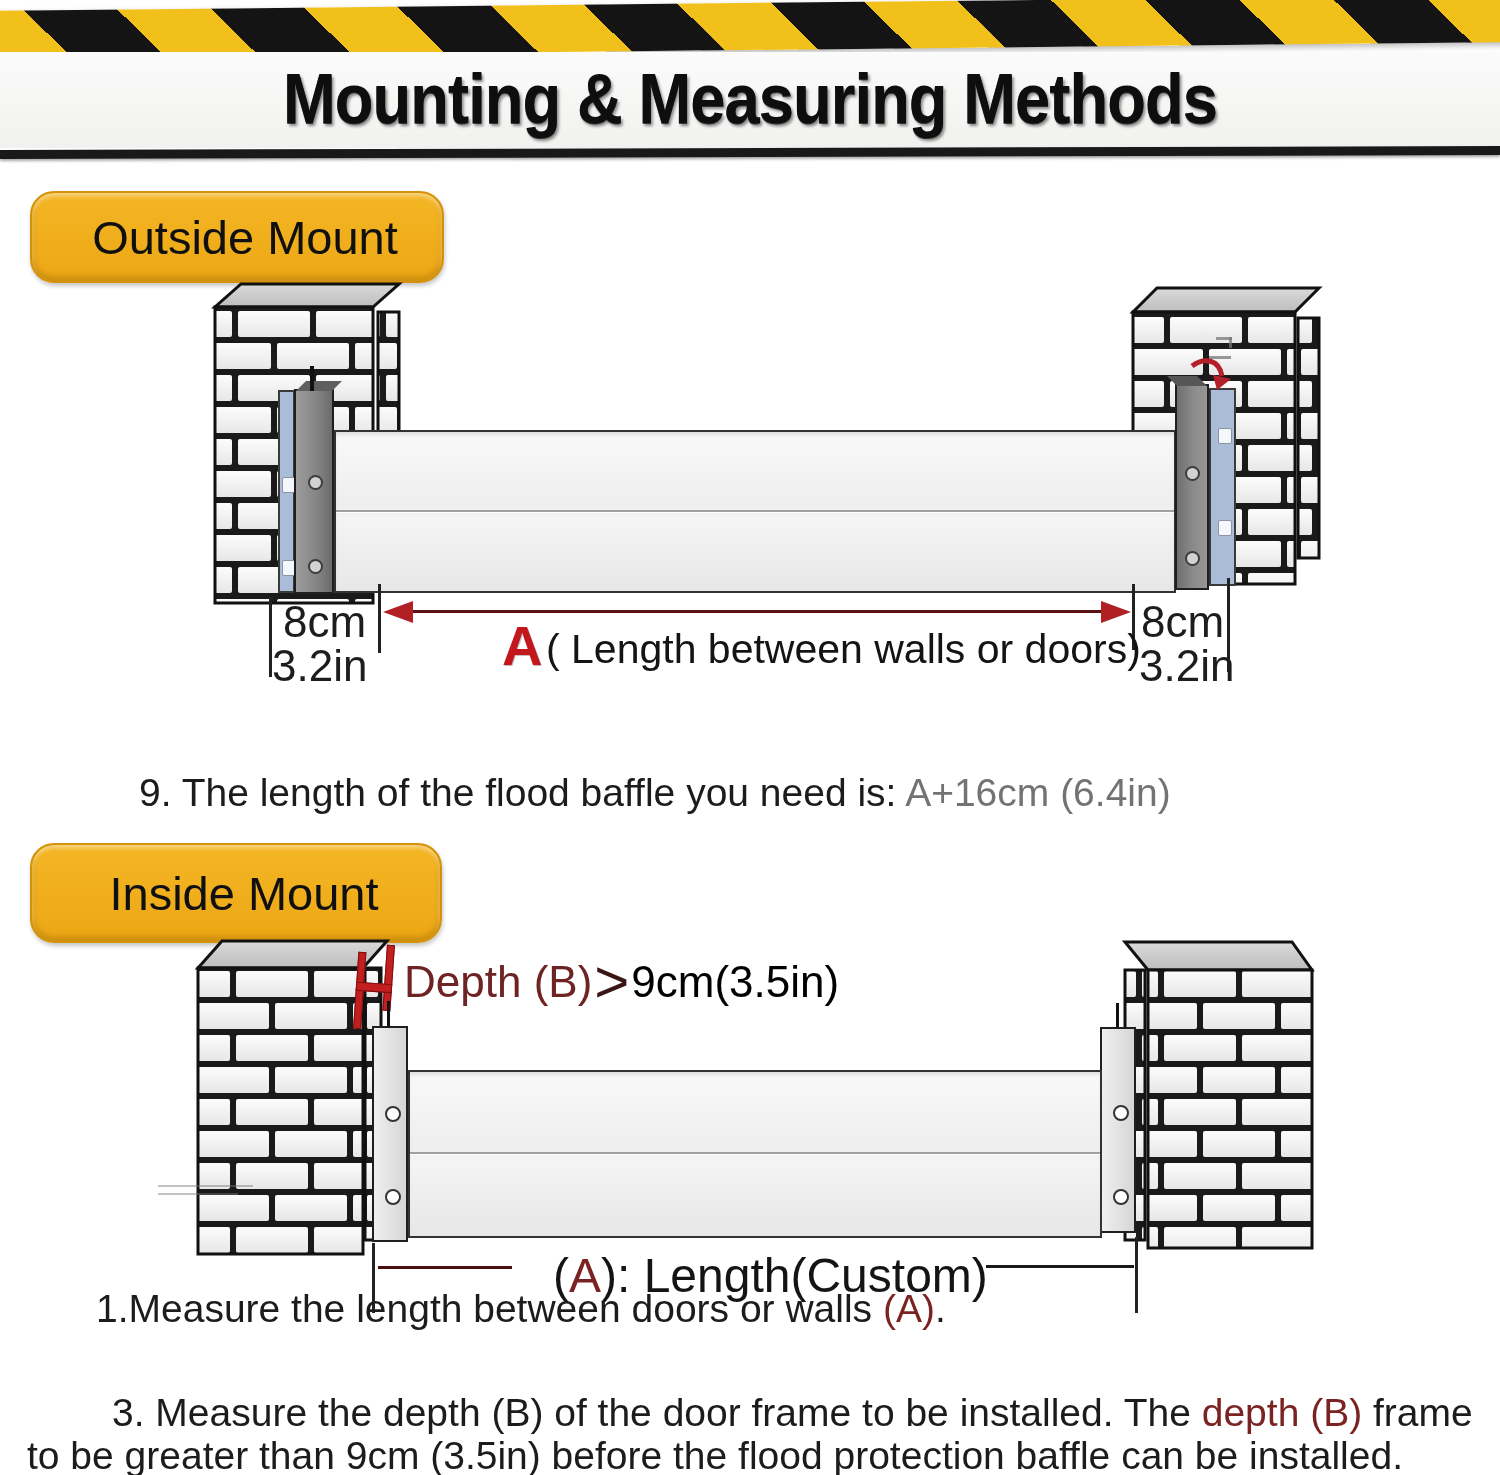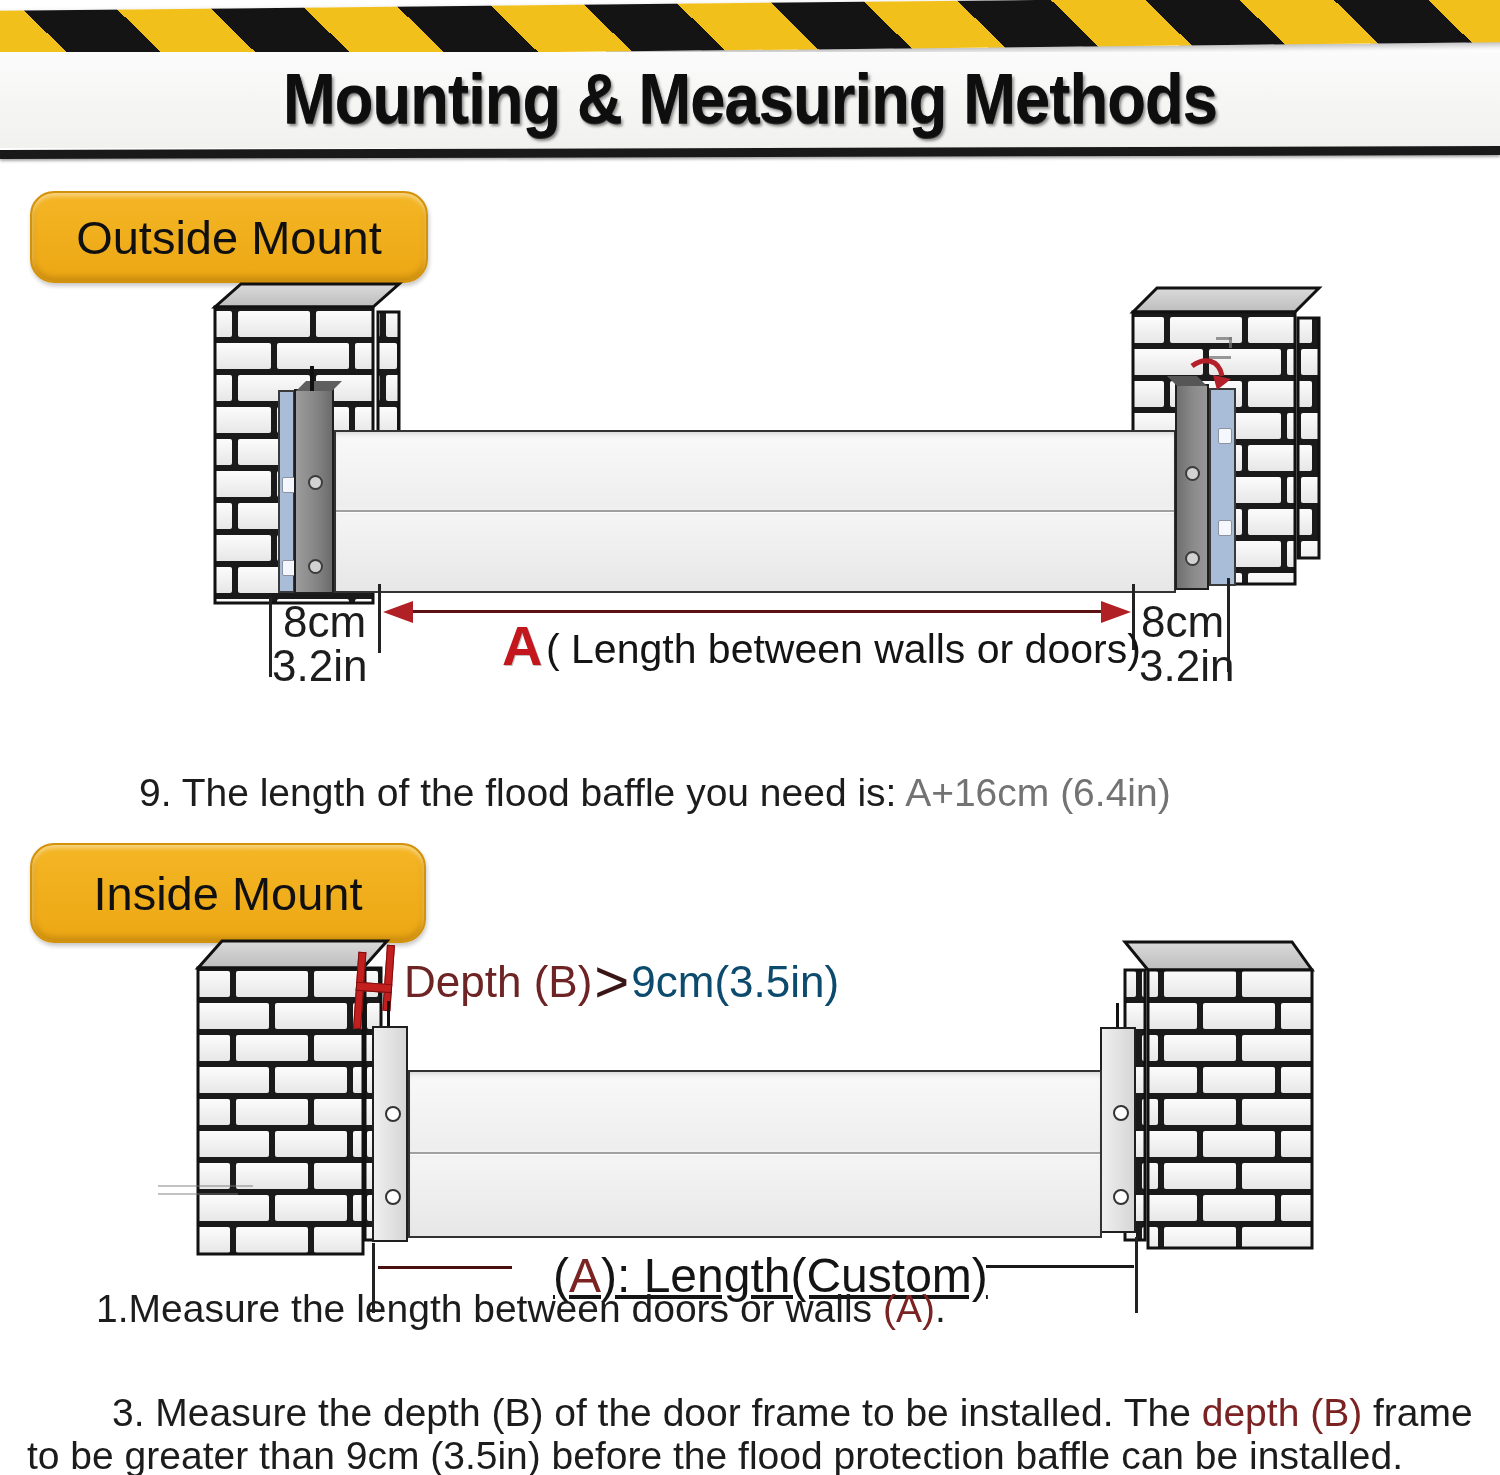--- a/index.html
+++ b/index.html
@@ -17,21 +17,21 @@
     font-size:66px;font-weight:700;letter-spacing:-1px;color:#0e0e0e;
     transform:scaleX(.96) scaleY(1.08);
     text-shadow:2px 3px 3px rgba(0,0,0,.45),0 1px 0 #555,-1px -1px 0 #f8f8f8;}
   .title-divider{left:0;top:148px;width:1500px;height:9px;background:#191919;
     transform:rotate(-0.15deg);box-shadow:0 2px 3px rgba(0,0,0,.35);}
 
   
   .badge{background:linear-gradient(180deg,#F4B625,#EDA714);border:2px solid #D4920A;
     border-radius:24px;color:#101010;font-size:47px;
     display:flex;align-items:center;justify-content:center;
-    box-shadow:inset 0 3px 4px rgba(255,255,255,.45),inset 0 -4px 6px rgba(130,85,0,.35),1px 3px 4px rgba(0,0,0,.22);}
+    box-shadow:inset 0 3px 4px rgba(255,255,255,.45),inset 0 -4px 6px rgba(130,85,0,.35),1px 3px 4px rgba(0,0,0,.22);padding-left:16px;}
   .badge-outside{left:30px;top:191px;width:394px;height:88px;}
   .badge-inside{left:30px;top:843px;width:392px;height:96px;align-items:center;}
 
   
   .pillar{overflow:visible;}
 
   
   .blue-strip{background:#A9BCD8;border:2px solid #3a3a3a;box-sizing:border-box;}
   .strip-hole{position:absolute;width:12px;height:14px;background:#f4f7fb;border:1px solid #8b93a3;border-radius:2px;}
   .channel{box-sizing:border-box;border:2px solid #1f1f1f;}
@@ -60,22 +60,22 @@
   .arrowhead.right{border-left:30px solid #B02025;}
   .dim-text{font-size:44px;color:#1d1d1d;}
   .big-a{font-size:56px;font-weight:700;color:#C3161D;text-shadow:1px 1px 0 rgba(0,0,0,.25);}
   .span-label{font-size:41px;color:#141414;}
   .maroon{color:#7B2222;}
   .red-formula{color:#737373;}
   .step{font-size:39px;color:#1c1c1c;white-space:nowrap;}
   .depth-row{display:flex;align-items:center;white-space:nowrap;}
   .depth-label{font-size:44px;color:#6E2424;}
   .depth-gt{font-size:60px;color:#3a1515;margin:0 2px;}
-  .depth-val{font-size:44px;color:#0c4a6e;text-align:right;}
-  .len-text{font-size:48px;color:#141414;white-space:nowrap;text-decoration:underline;}
+  .depth-val{font-size:44px;color:#000000;text-align:right;}
+  .len-text{font-size:48px;color:#141414;white-space:nowrap;}
   .mline{height:3px;}
   .faint-mark{background:#777;opacity:.75;position:absolute;}
 
   
   .redH{transform:rotate(4deg);}
   .redH div{position:absolute;background:#C41F1F;border:1px solid #7a0f0f;box-sizing:border-box;}
 </style>
 </head>
 <body>
 

